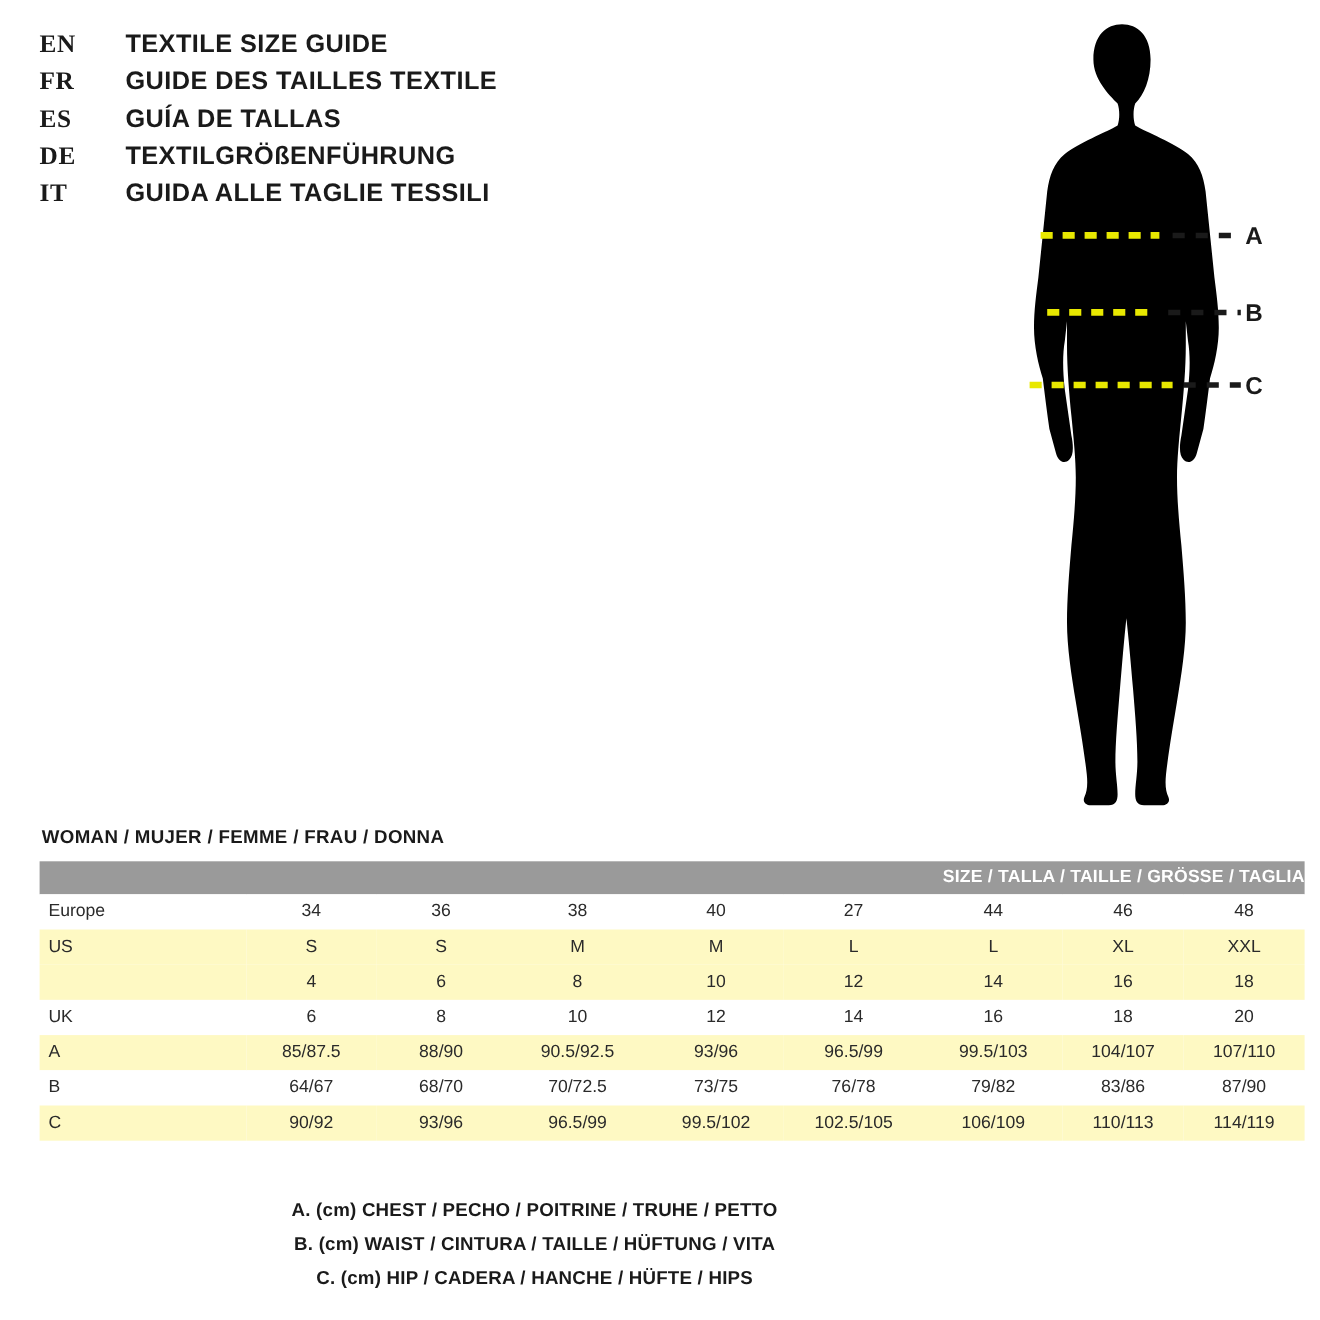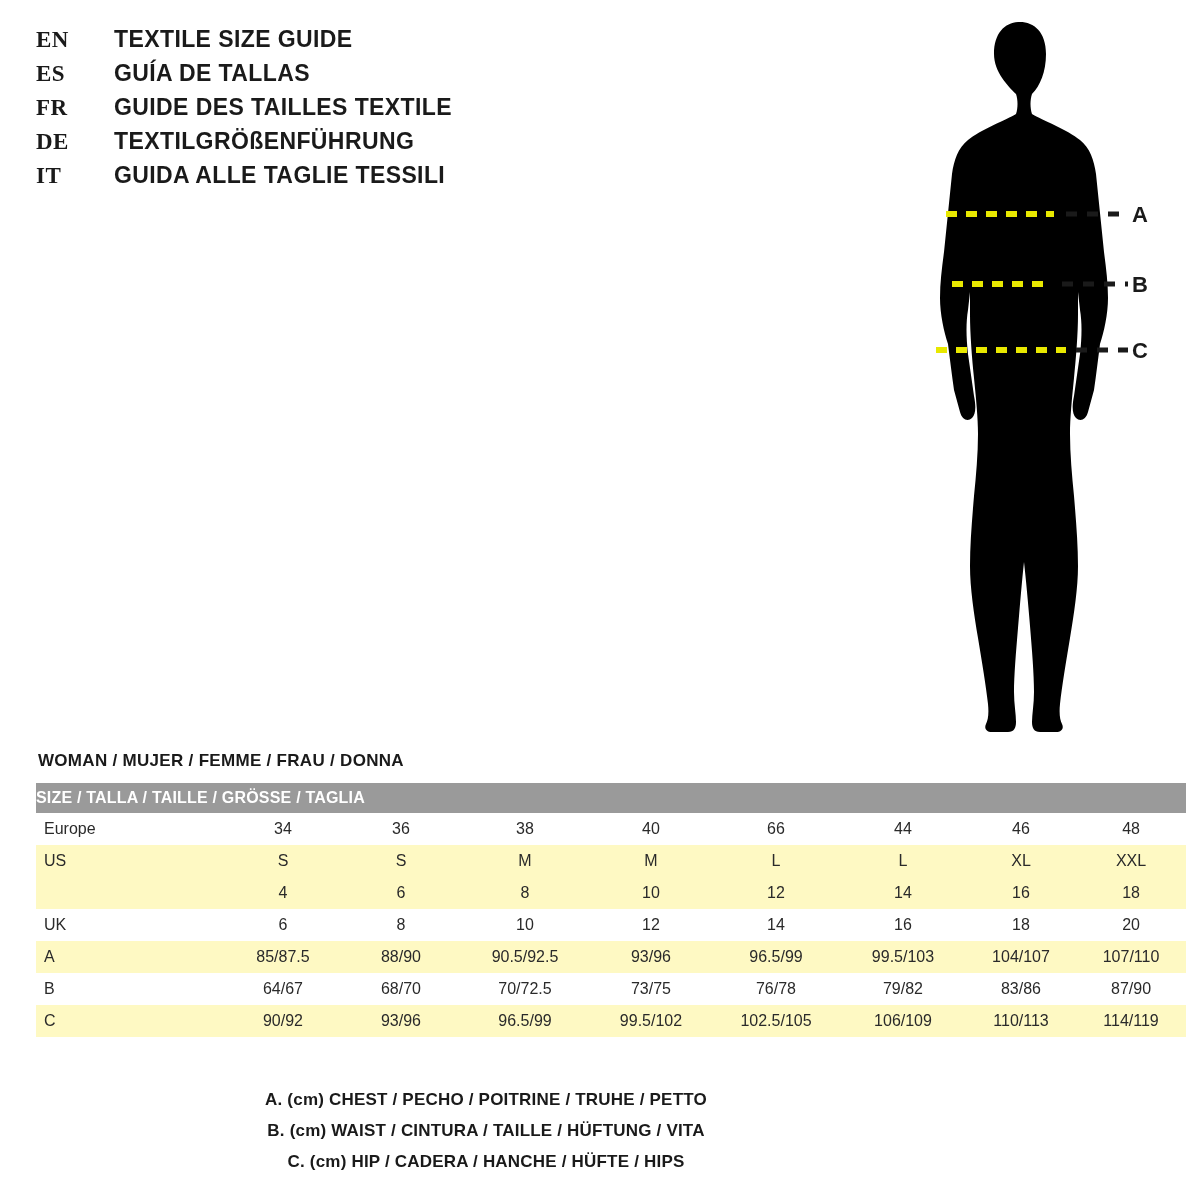--- a/index.html
+++ b/index.html
@@ -85,22 +85,22 @@
     color: #2a2a2a;
     padding: 0;
     height: 32px;
     text-align: center;
     font-weight: normal;
     vertical-align: middle;
   }
   th.size-head {
     background: #9a9a9a;
     color: #ffffff;
-    text-align: left;
-    padding-left: 0;
+    text-align: right;
+    padding-left: 16px;
     font-weight: bold;
     font-size: 16px;
     letter-spacing: 0.2px;
     height: 30px;
   }
   td.rowlabel {
     text-align: left;
     padding-left: 8px;
   }
   tr.shade td { background: #fef9c3; }
@@ -125,26 +125,26 @@
 </style>
 </head>
 <body>
 
 <div id="header-langs">
   <div class="lang-row">
     <span class="lang-code">EN</span>
     <span class="lang-title">TEXTILE SIZE GUIDE</span>
   </div>
   <div class="lang-row">
+    <span class="lang-code">FR</span>
+    <span class="lang-title">GUIDE DES TAILLES TEXTILE</span>
+  </div>
+  <div class="lang-row">
     <span class="lang-code">ES</span>
     <span class="lang-title">GUÍA DE TALLAS</span>
-  </div>
-  <div class="lang-row">
-    <span class="lang-code">FR</span>
-    <span class="lang-title">GUIDE DES TAILLES TEXTILE</span>
   </div>
   <div class="lang-row">
     <span class="lang-code">DE</span>
     <span class="lang-title">TEXTILGRÖßENFÜHRUNG</span>
   </div>
   <div class="lang-row">
     <span class="lang-code">IT</span>
     <span class="lang-title">GUIDA ALLE TAGLIE TESSILI</span>
   </div>
 </div>
@@ -246,21 +246,21 @@
         <th class="size-head" colspan="9">SIZE / TALLA / TAILLE / GRÖSSE / TAGLIA</th>
       </tr>
     </thead>
     <tbody>
       <tr class="plain">
         <td class="rowlabel">Europe</td>
         <td>34</td>
         <td>36</td>
         <td>38</td>
         <td>40</td>
-        <td>66</td>
+        <td>27</td>
         <td>44</td>
         <td>46</td>
         <td>48</td>
       </tr>
       <tr class="shade">
         <td class="rowlabel">US</td>
         <td>S</td>
         <td>S</td>
         <td>M</td>
         <td>M</td>

